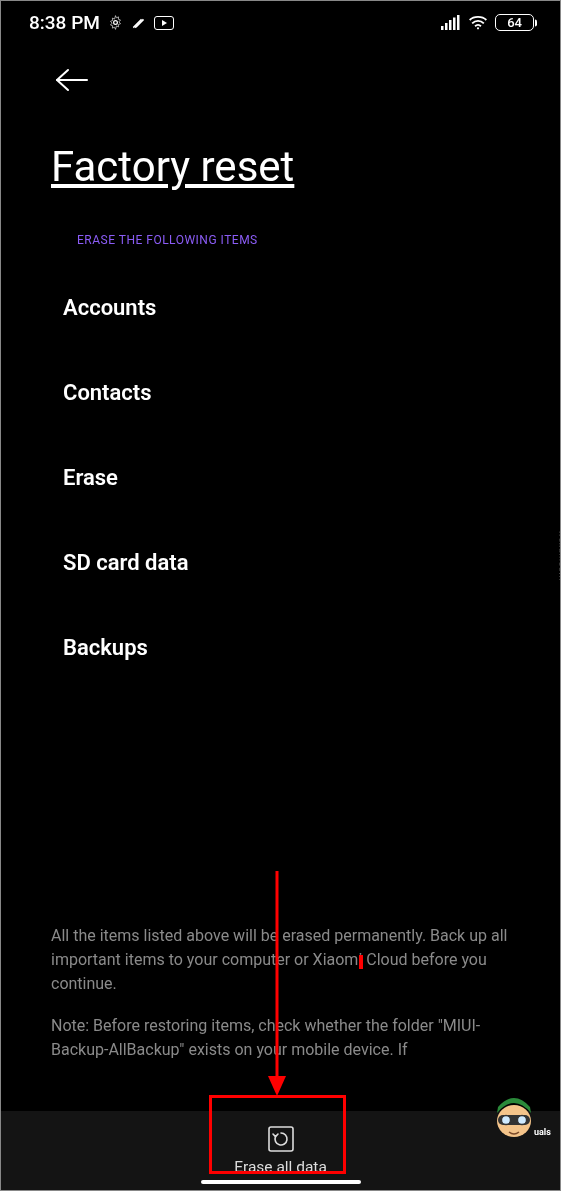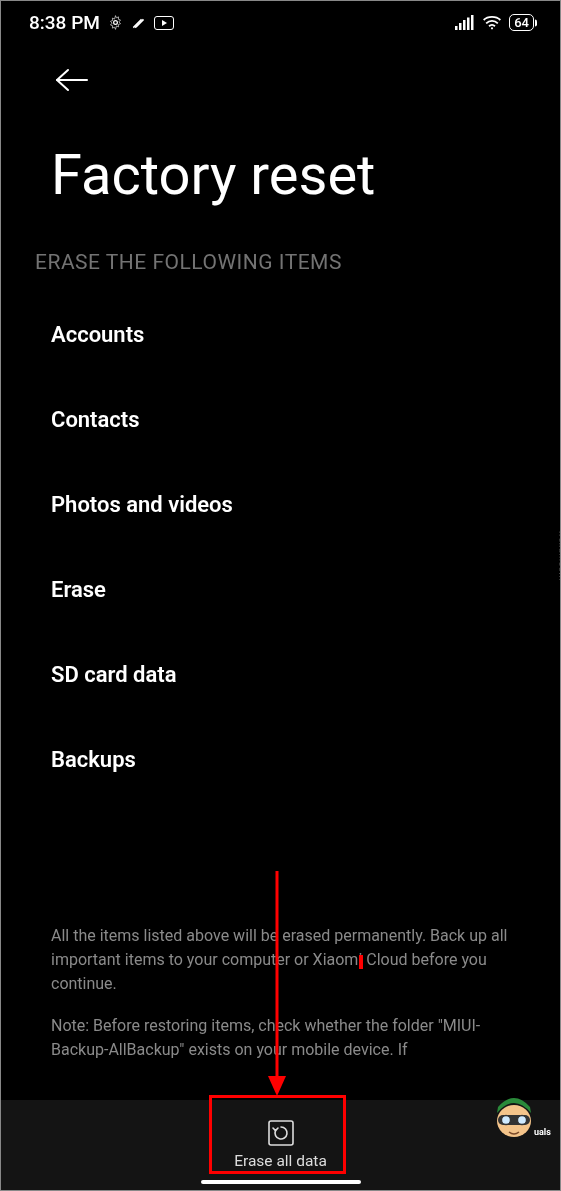--- a/index.html
+++ b/index.html
@@ -35,21 +35,21 @@
       align-items: center;
       gap: 7px;
     }
     .status-icon {
       display: inline-flex;
       align-items: center;
     }
     .battery-box {
       border: 1.5px solid #fff;
       border-radius: 5px;
-      padding: 1px 4px;
+      padding: 1px 11px;
       font-size: 13px;
       font-weight: 500;
       line-height: 1;
       display: flex;
       align-items: center;
       position: relative;
     }
     .battery-box::after {
       content: "";
       position: absolute;
@@ -62,58 +62,60 @@
       border-radius: 0 2px 2px 0;
     }
     .back-row {
       padding: 28px 30px 10px 54px;
     }
     .back-arrow {
       color: #fff;
       display: inline-flex;
     }
     .page-title {
-      font-size: 56px;
+      font-size: 42px;
       font-weight: 400;
       padding: 36px 50px 10px 50px;
+      text-decoration: underline;
     }
     .section-caption {
-      font-size: 21px;
-      color: #737373;
-      padding: 32px 50px 10px 34px;
+      font-size: 12px;
+      color: #8b5cf6;
+      padding: 32px 50px 10px 76px;
       letter-spacing: 0.5px;
     }
     .items-list {
       padding: 8px 50px 0 50px;
     }
     .item-row {
       font-size: 22px;
       font-weight: 600;
       padding: 30px 0;
       color: #fff;
+      margin-left: 12px;
     }
     .notes-area {
       position: absolute;
       bottom: 90px;
       left: 0;
       right: 0;
       padding: 0 50px 20px 50px;
       color: #8a8a8a;
       font-size: 16px;
       line-height: 1.5;
     }
     .note-para {
       margin-bottom: 18px;
     }
     .bottom-bar {
       position: absolute;
       bottom: 0;
       left: 0;
       right: 0;
-      height: 90px;
+      height: 79px;
       background: #141414;
       display: flex;
       align-items: center;
       justify-content: center;
     }
     .erase-btn {
       display: flex;
       flex-direction: column;
       align-items: center;
       gap: 6px;
@@ -238,21 +240,20 @@
   </span>
 </div>
 
 <h1 class="page-title">Factory reset</h1>
 
 <div class="section-caption">ERASE THE FOLLOWING ITEMS</div>
 
 <div class="items-list">
   <div class="item-row">Accounts</div>
   <div class="item-row">Contacts</div>
-  <div class="item-row">Photos and videos</div>
   <div class="item-row">Erase</div>
   <div class="item-row">SD card data</div>
   <div class="item-row">Backups</div>
 </div>
 
 <div class="notes-area">
   <p class="note-para">All the items listed above will be erased permanently. Back up all important items to your computer or Xiaomi Cloud before you continue.</p>
   <p class="note-para">Note: Before restoring items, check whether the folder "MIUI-Backup-AllBackup" exists on your mobile device. If</p>
 </div>
 

